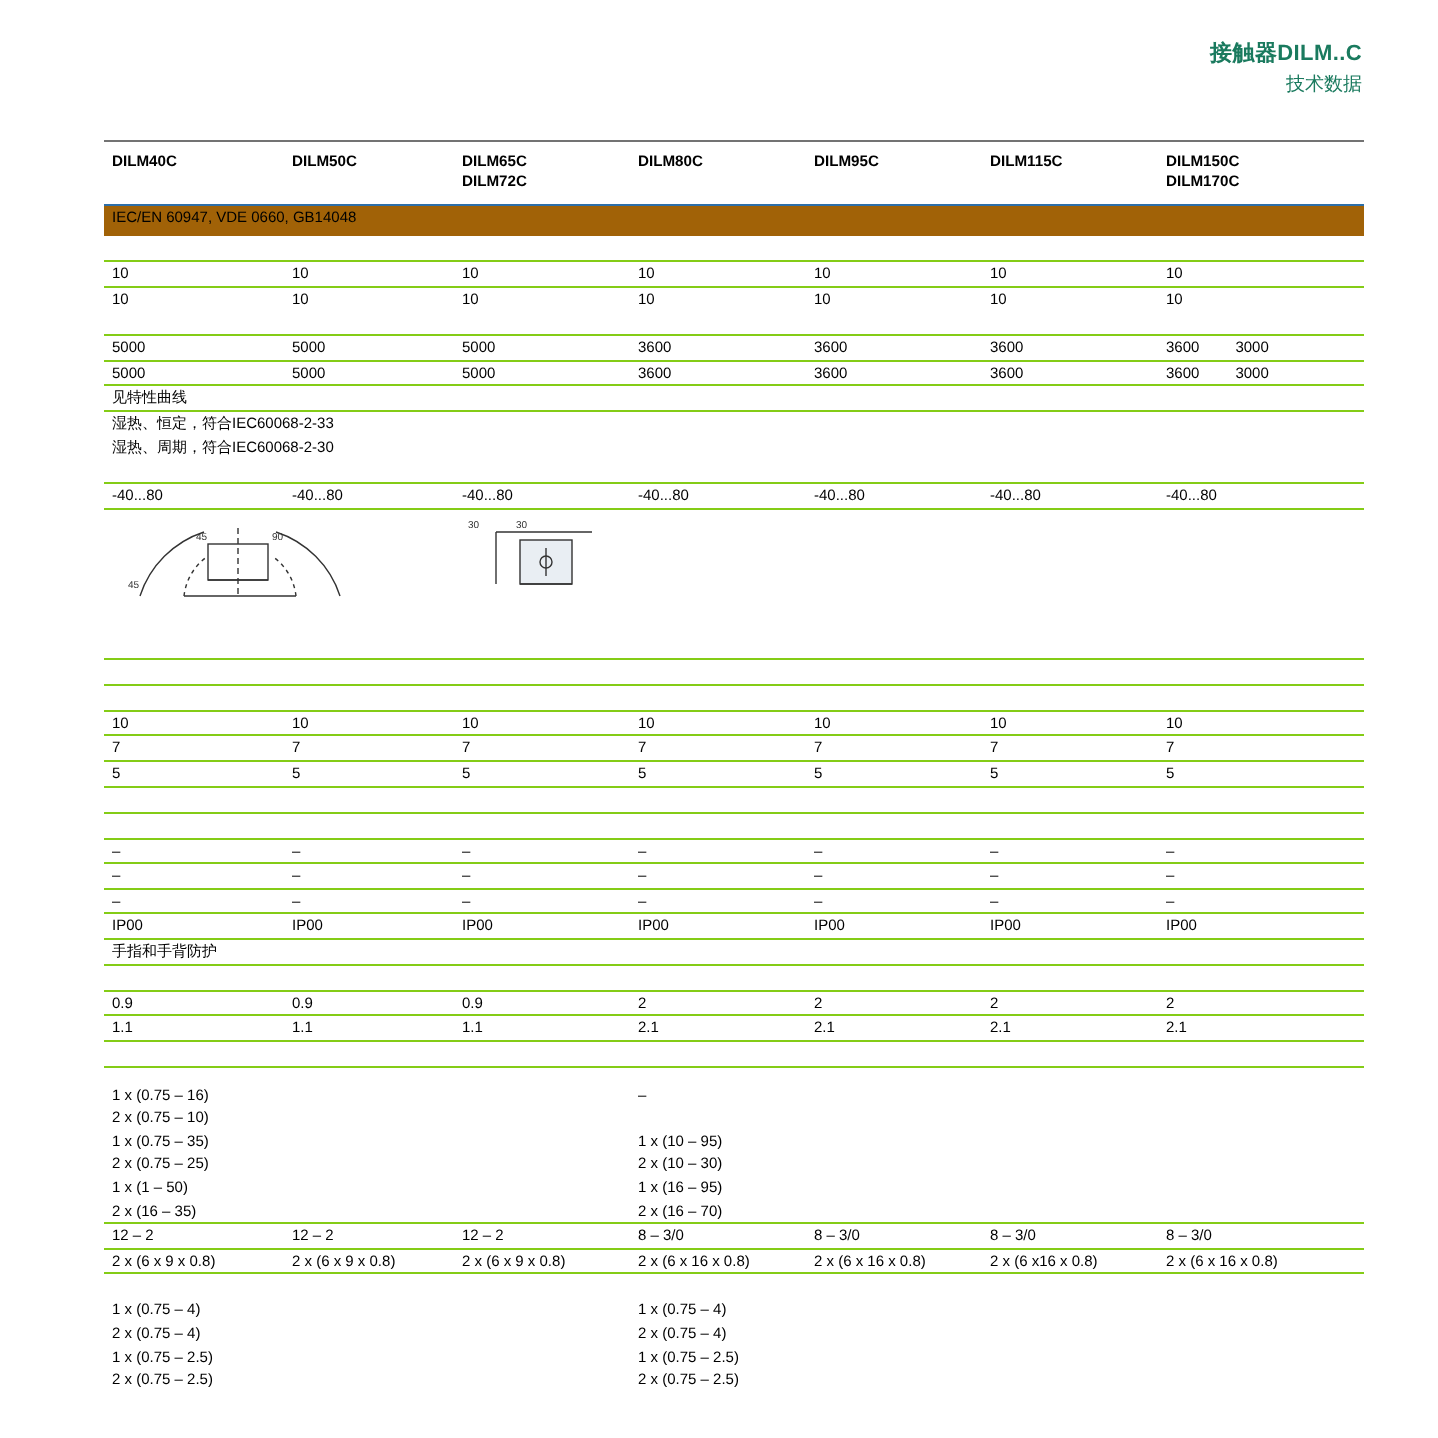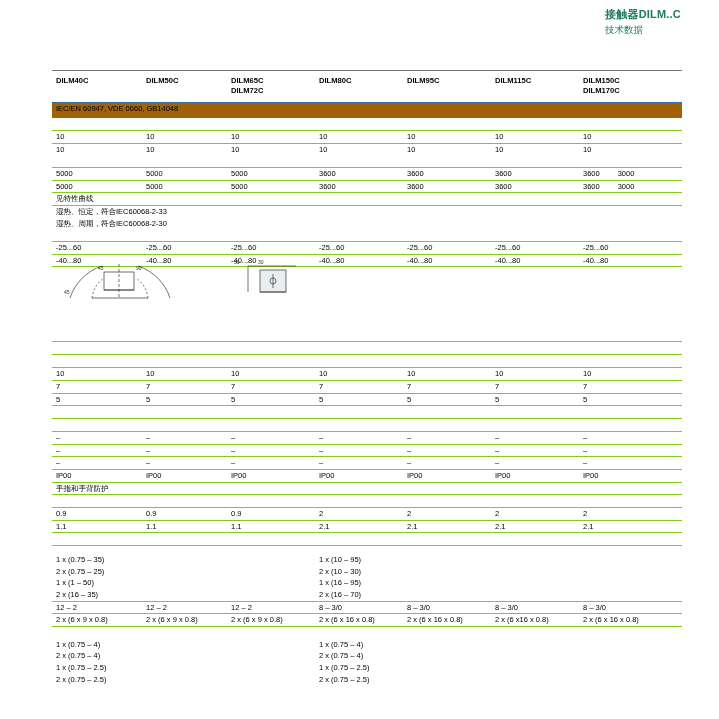--- a/index.html
+++ b/index.html
@@ -9,22 +9,22 @@
     font-family:"Liberation Sans", sans-serif;
     font-size:8px;
     color:#000;
     overflow:hidden;
     position:relative;
   }
   .page{position:relative;width:719px;height:719px;}
 
   
   .doc-header{
-    position:absolute;right:38px;top:7px;
-    text-align:left;
+    position:absolute;right:38px;top:20px;
+    text-align:right;
     color:#1a7a5e;
     line-height:1.45;
   }
   .doc-header .t1{font-size:11px;font-weight:bold;letter-spacing:.2px;}
   .doc-header .t2{font-size:9.5px;}
 
   
   .tbl{
     position:absolute;left:52px;top:70px;width:630px;
     border-collapse:collapse;
@@ -181,29 +181,20 @@
       <td colspan="7" class="cn">湿热、恒定，符合IEC60068-2-33</td>
     </tr>
     <tr class="row">
       <td colspan="7" class="cn">湿热、周期，符合IEC60068-2-30</td>
     </tr>
     <tr class="row">
           <td colspan="7" class="sp"></td>
         </tr>
 
     <tr class="row rule-thin">
-      <td>-25...60</td>
-      <td>-25...60</td>
-      <td>-25...60</td>
-      <td>-25...60</td>
-      <td>-25...60</td>
-      <td>-25...60</td>
-      <td>-25...60</td>
-    </tr>
-    <tr class="row rule-thin">
       <td>-40...80</td>
       <td>-40...80</td>
       <td>-40...80</td>
       <td>-40...80</td>
       <td>-40...80</td>
       <td>-40...80</td>
       <td>-40...80</td>
     </tr>
 
     <tr class="row rule-thin">
@@ -311,20 +302,38 @@
       <td>2.1</td>
       <td>2.1</td>
     </tr>
     <tr class="row rule-thin">
           <td colspan="7" class="sp"></td>
         </tr>
     <tr class="row rule-thin">
           <td colspan="7" style="height:6px"></td>
         </tr>
 
+    <tr class="row">
+      <td>1 x (0.75 – 16)</td>
+      <td></td>
+      <td></td>
+      <td>–</td>
+      <td></td>
+      <td></td>
+      <td></td>
+    </tr>
+    <tr class="row">
+      <td>2 x (0.75 – 10)</td>
+      <td></td>
+      <td></td>
+      <td></td>
+      <td></td>
+      <td></td>
+      <td></td>
+    </tr>
     <tr class="row">
       <td>1 x (0.75 – 35)</td>
       <td></td>
       <td></td>
       <td>1 x (10 – 95)</td>
       <td></td>
       <td></td>
       <td></td>
     </tr>
     <tr class="row">

